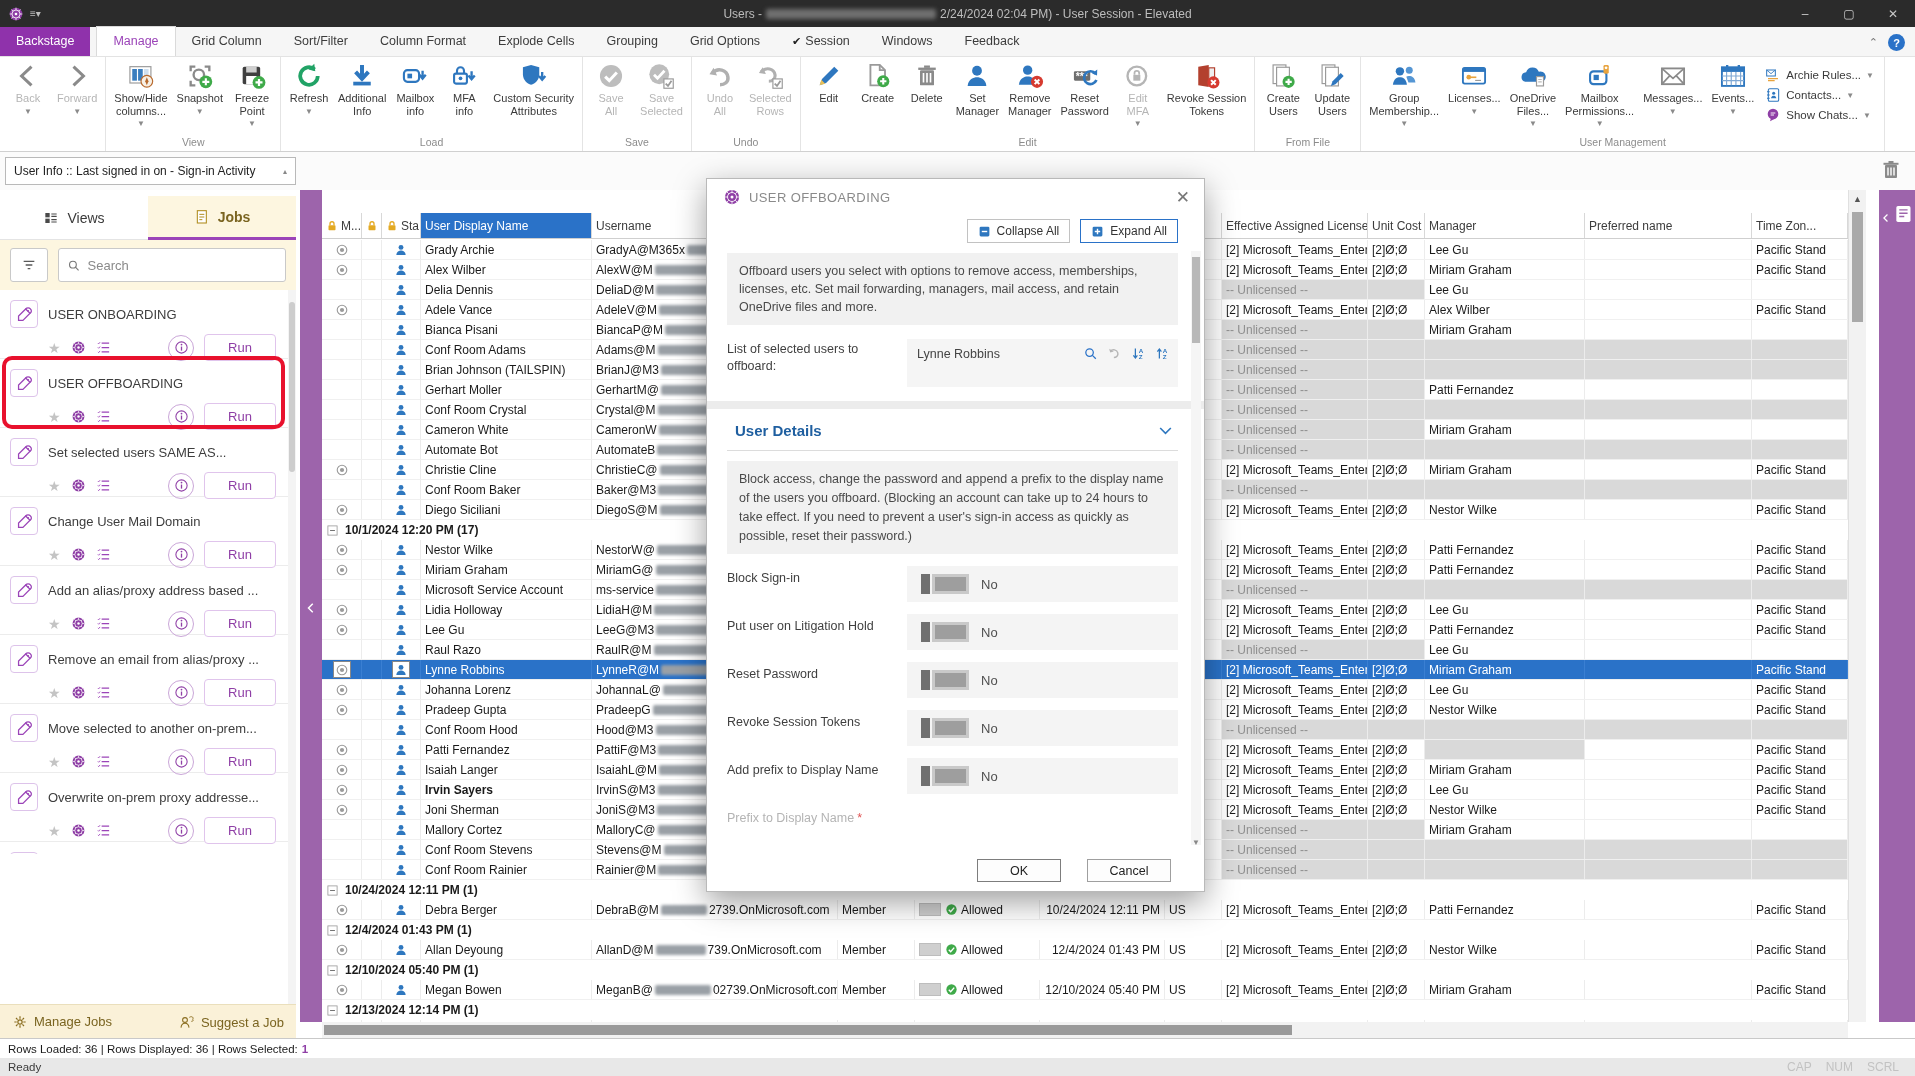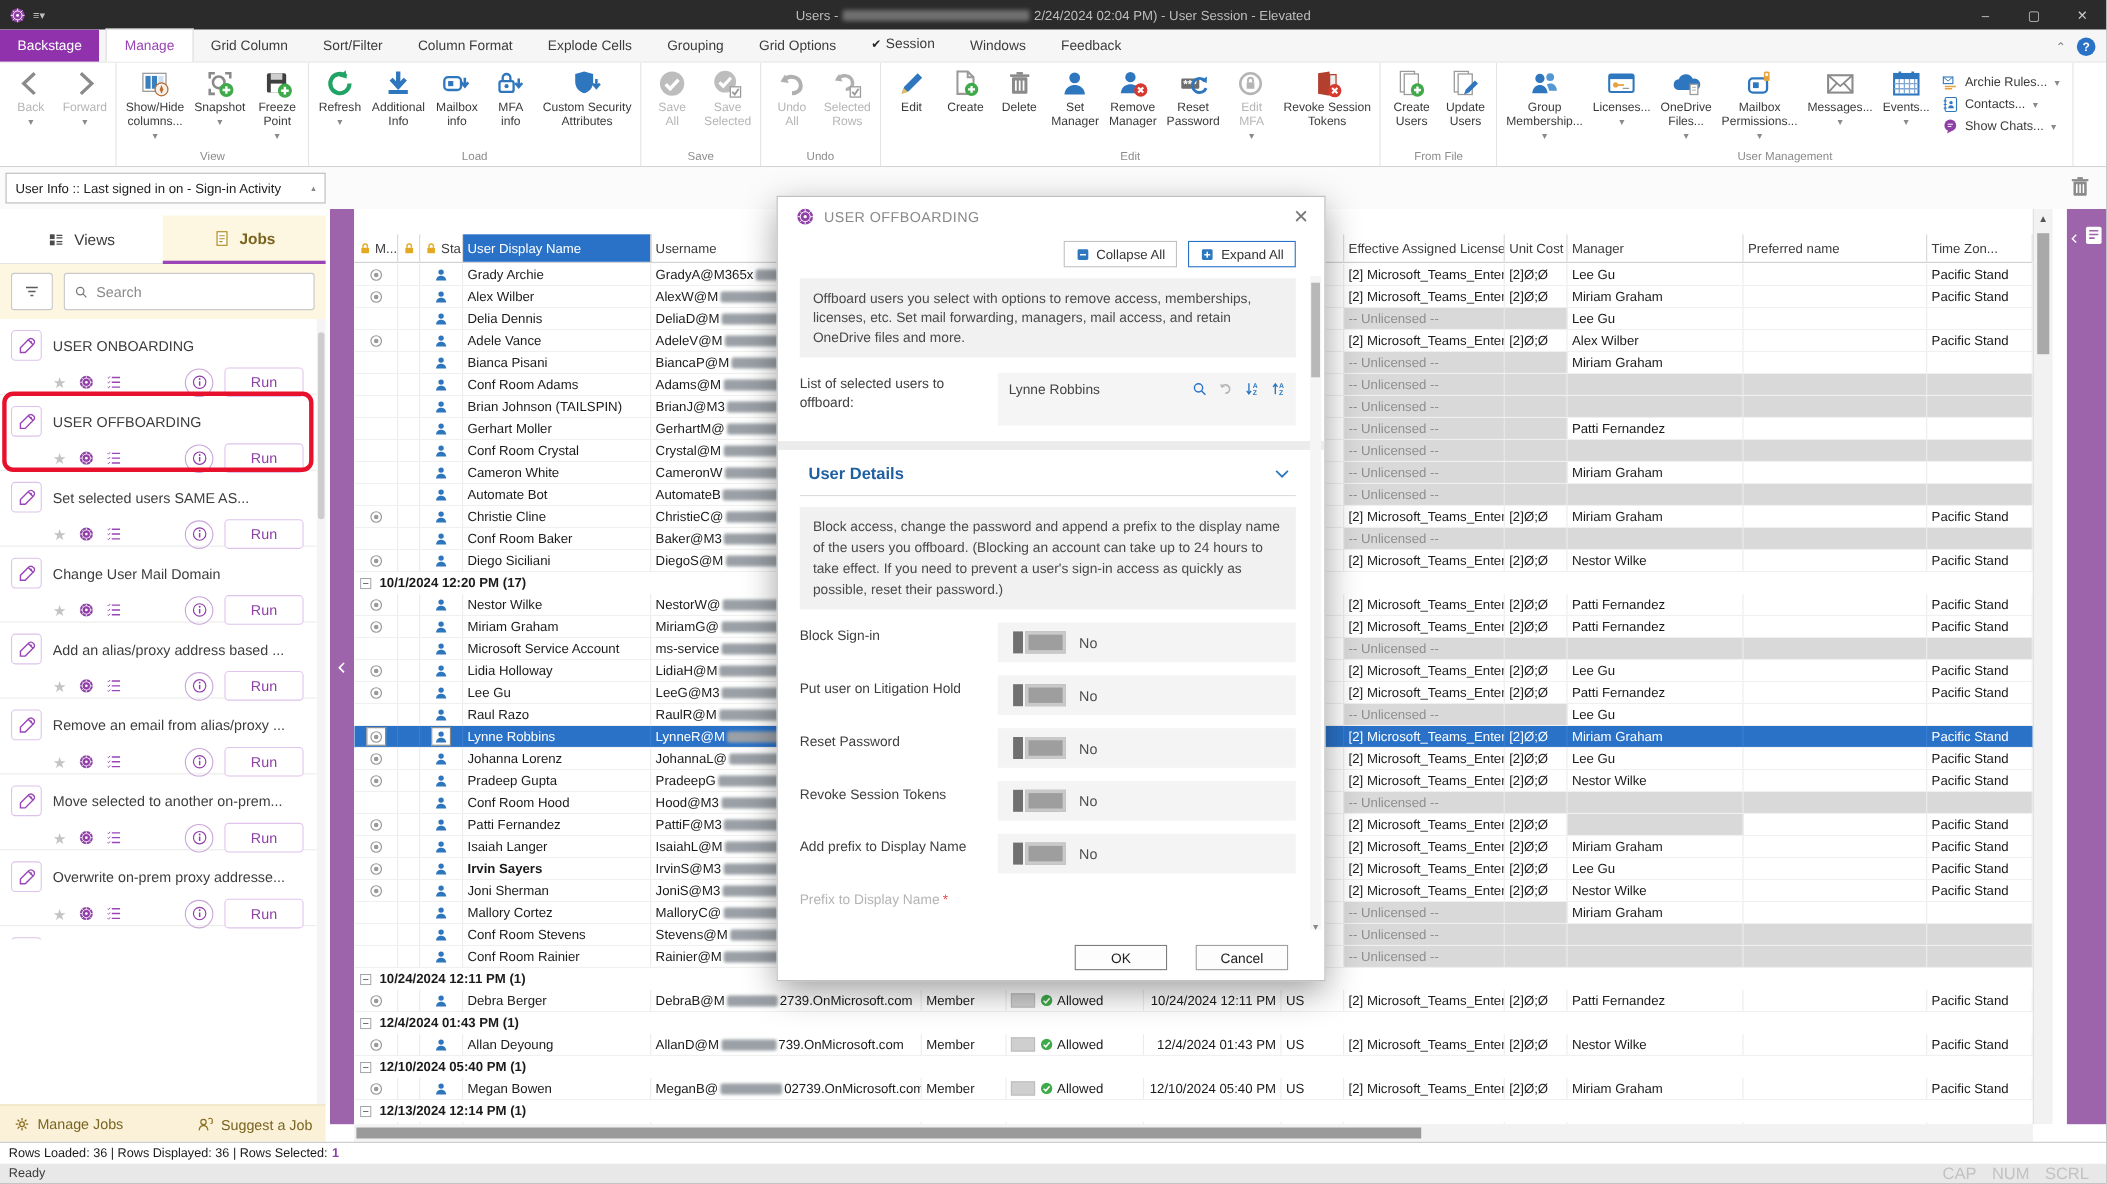--- a/index.html
+++ b/index.html
@@ -154,21 +154,21 @@
   .dlg-scroll { position:absolute; right:3px; top:72px; bottom:46px; width:10px; background:#f5f5f5; }
   .dlg-scroll .thumb { position:absolute; left:1px; top:6px; width:8px; height:86px; background:#b8b8b8; }
   .dlg-scroll .dn { position:absolute; bottom:-2px; left:0; width:100%; text-align:center; font-size:8px; color:#888; }
 
   
   .hscroll { position:absolute; left:322px; top:1022px; width:1526px; height:16px; background:#f2f2f2; }
   .hscroll .thumb { position:absolute; left:2px; top:3px; width:968px; height:10px; background:#9a9a9a; }
   .status1 { position:absolute; left:0; top:1038px; width:100%; height:20px; background:#fff; border-top:1px solid #c9c9c9; font-size:11.5px; color:#1a1a1a; display:flex; align-items:center; padding:0 8px; gap:4px; }
   .status1 .selcount { color:#8f3fa6; font-weight:bold; }
   .status2 { position:absolute; left:0; top:1058px; width:100%; height:18px; background:#e8e8e8; font-size:11.5px; color:#3a3a3a; display:flex; align-items:center; padding:0 8px; }
-  .status2 .keys { margin-left:auto; color:#c2c2c2; font-size:15px; display:flex; gap:14px; padding-right:8px; }
+  .status2 .keys { margin-left:auto; color:#c2c2c2; font-size:12px; display:flex; gap:14px; padding-right:8px; }
 </style>
 </head>
 <body>
 
 <div class="app">
 
   <div class="titlebar">
     <span class="tb-icon" id="tb-logo"><svg viewBox="0 0 24 24" width="100%" height="100%" xmlns="http://www.w3.org/2000/svg">
           <circle cx="12" cy="12" r="9.5" fill="#8f3fa6"></circle>
           <circle cx="12" cy="12" r="6" fill="none" stroke="#fff" stroke-width="1.2"></circle>

